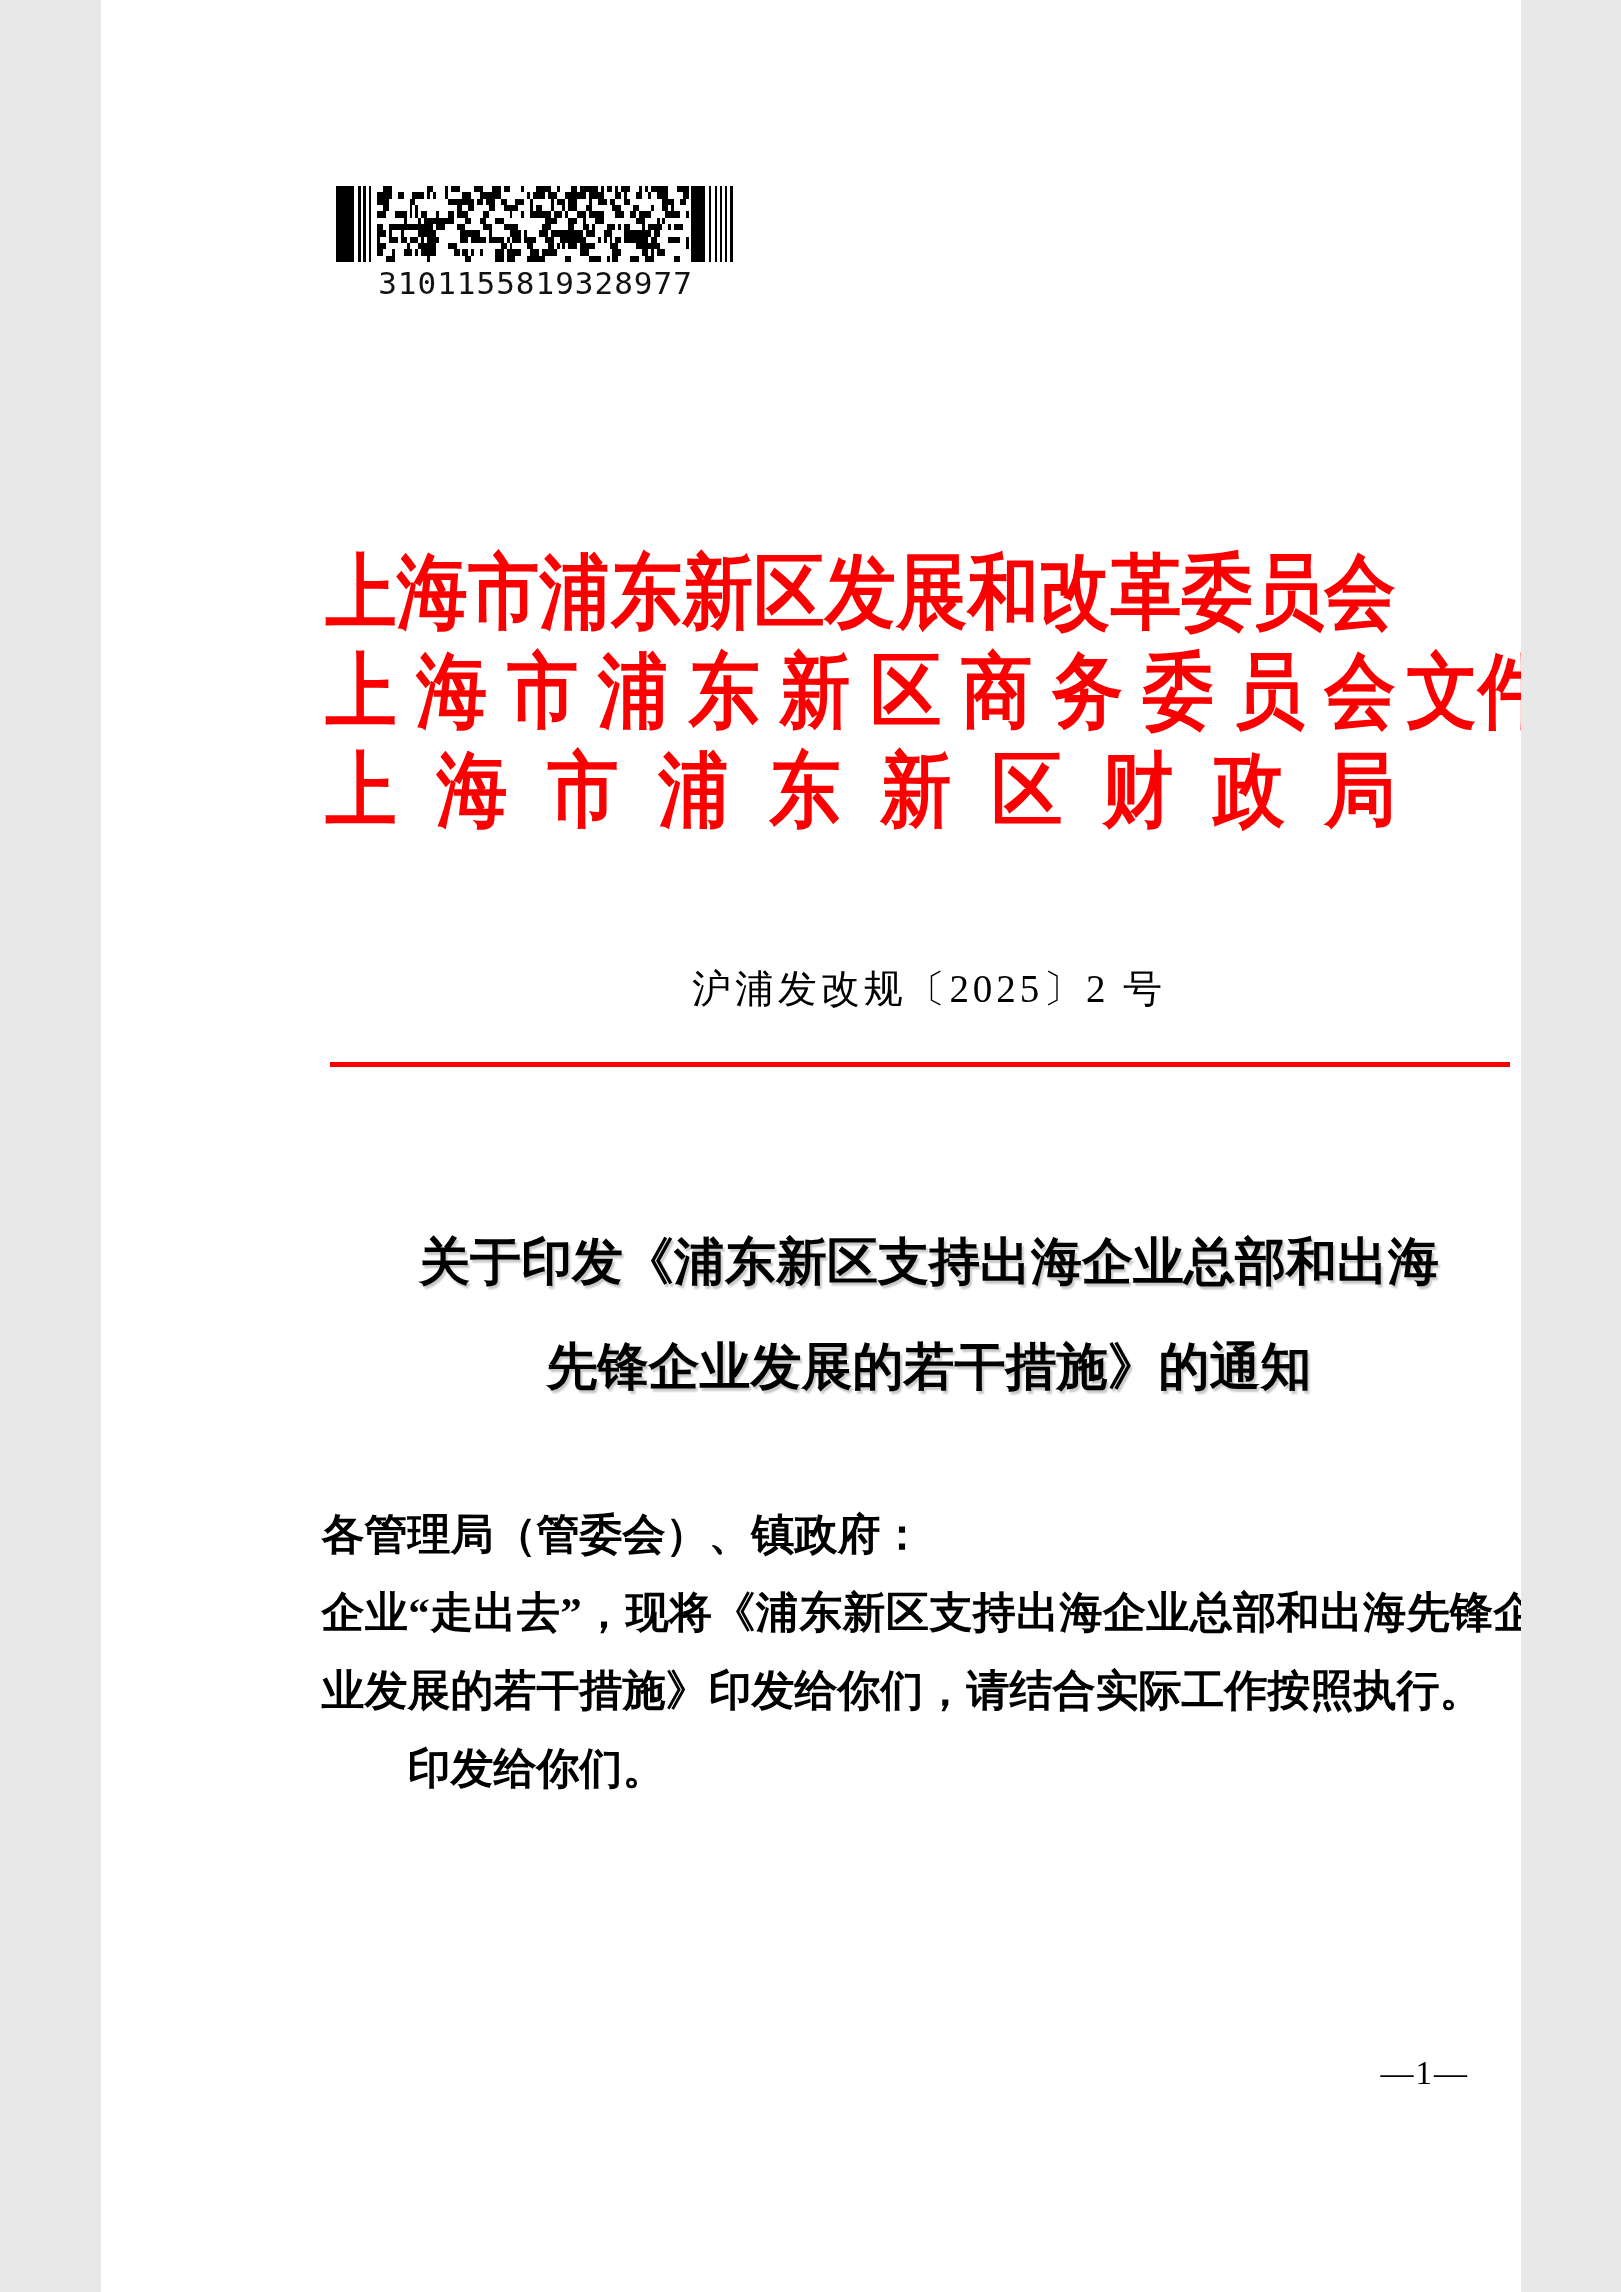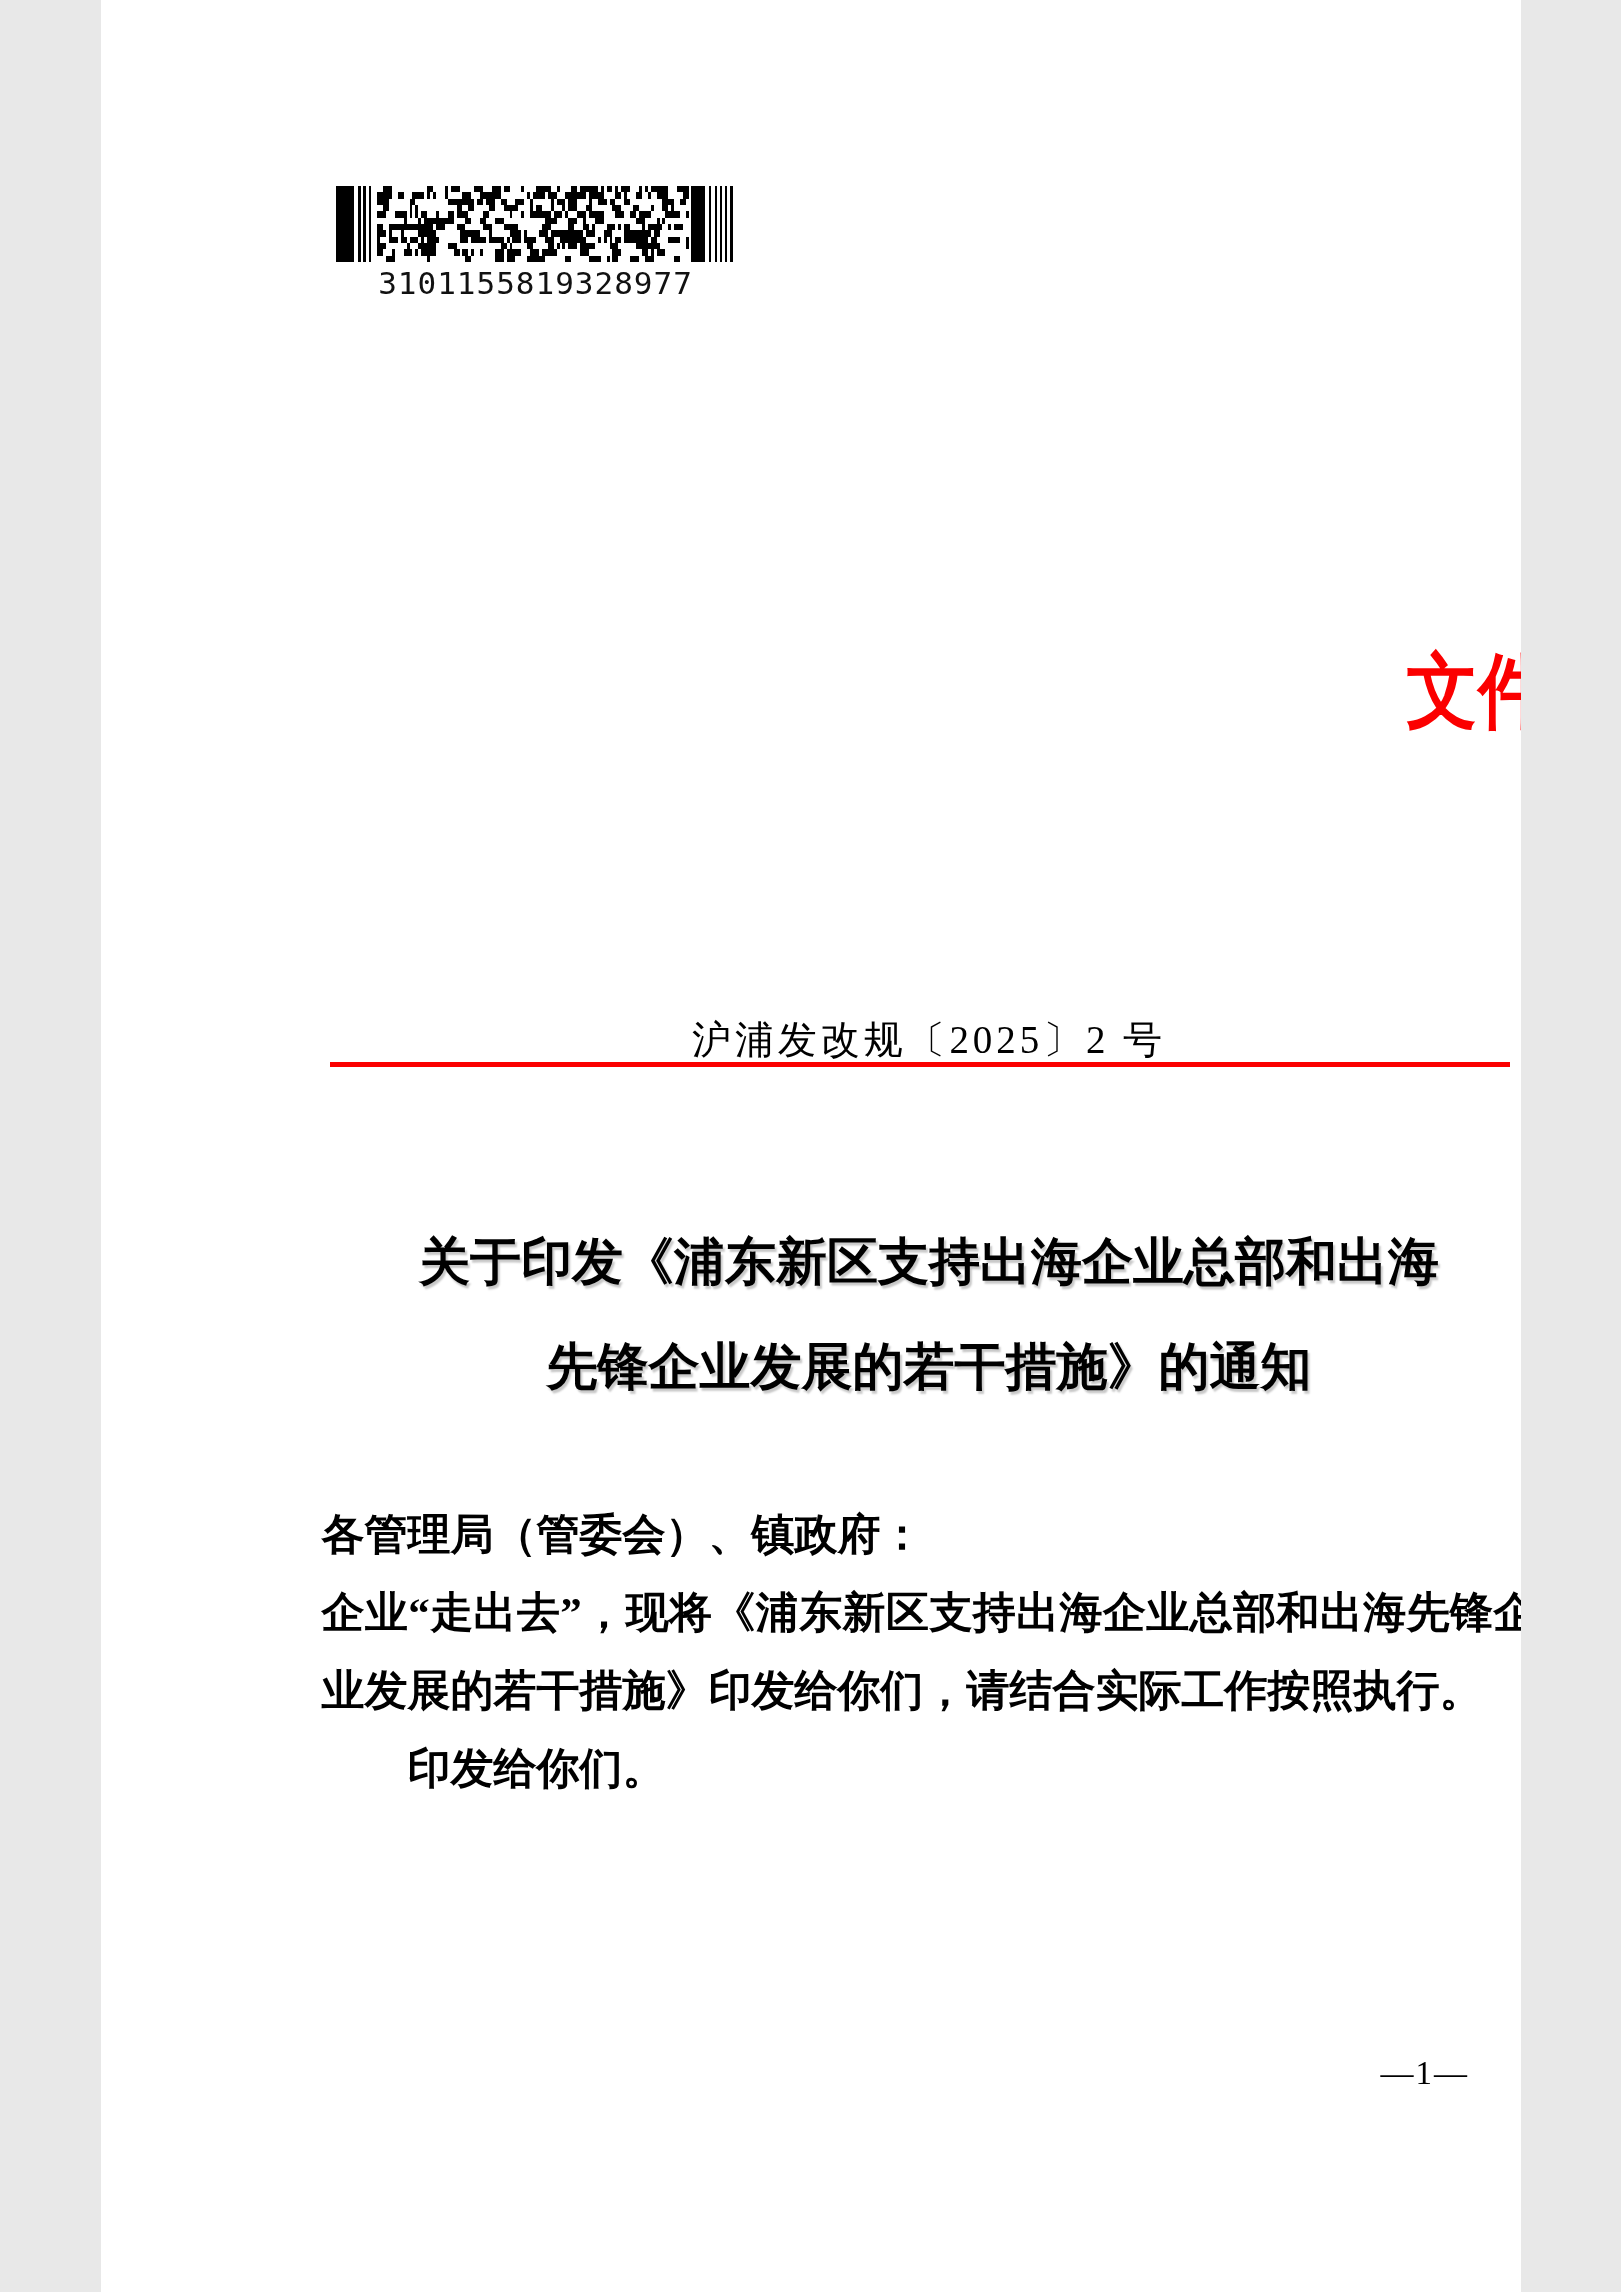--- a/index.html
+++ b/index.html
@@ -42,21 +42,21 @@
     position:absolute;left:1306px;top:642px;
     height:99px;line-height:99px;
     font-size:71px;font-weight:bold;
     color:var(--red,#fb0000);
     transform:scaleY(1.15);
     letter-spacing:1px;
     white-space:nowrap;
   }
   
   .doc-number{
-    position:absolute;left:221px;top:1015px;width:1215px;
+    position:absolute;left:221px;top:964px;width:1215px;
     text-align:center;
     font-size:39px;line-height:49px;
     letter-spacing:3.9px;
   }
   .red-rule{
     position:absolute;left:229px;top:1062px;
     width:1180px;height:4.9px;
     background:var(--red,#fb0000);
   }
   
@@ -399,20 +399,25 @@
       <rect x="345" y="71.5" width="6" height="6.6"></rect>
       <rect x="362" y="0" width="14" height="78"></rect>
       <rect x="380" y="0" width="3" height="78"></rect>
       <rect x="387" y="0" width="2" height="78"></rect>
       <rect x="392" y="0" width="2" height="78"></rect>
       <rect x="397" y="0" width="2" height="78"></rect>
       <rect x="402" y="0" width="3" height="78"></rect>
     </svg>
   <div class="barcode-number">3101155819328977</div>
 
+  <div class="red-header">
+    <div class="agency-line">上海市浦东新区发展和改革委员会</div>
+    <div class="agency-line">上海市浦东新区商务委员会</div>
+    <div class="agency-line">上海市浦东新区财政局</div>
+  </div>
   <div class="doc-word">文件</div>
 
   <div class="doc-number">沪浦发改规〔2025〕2 号</div>
 
   <div class="red-rule"></div>
 
   <div class="doc-title">
     <div>关于印发《浦东新区支持出海企业总部和出海</div>
     <div>先锋企业发展的若干措施》的通知</div>
   </div>

